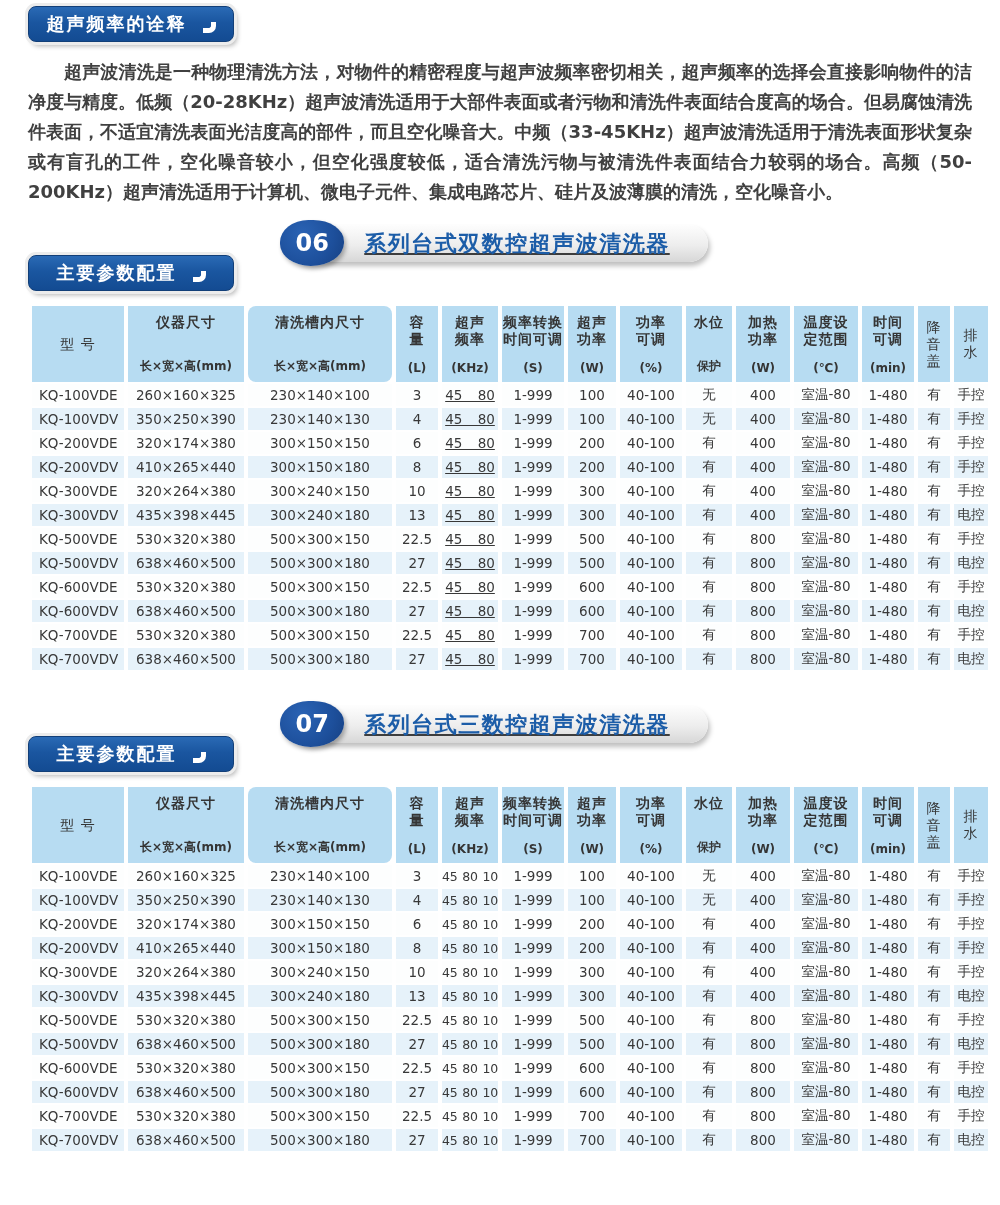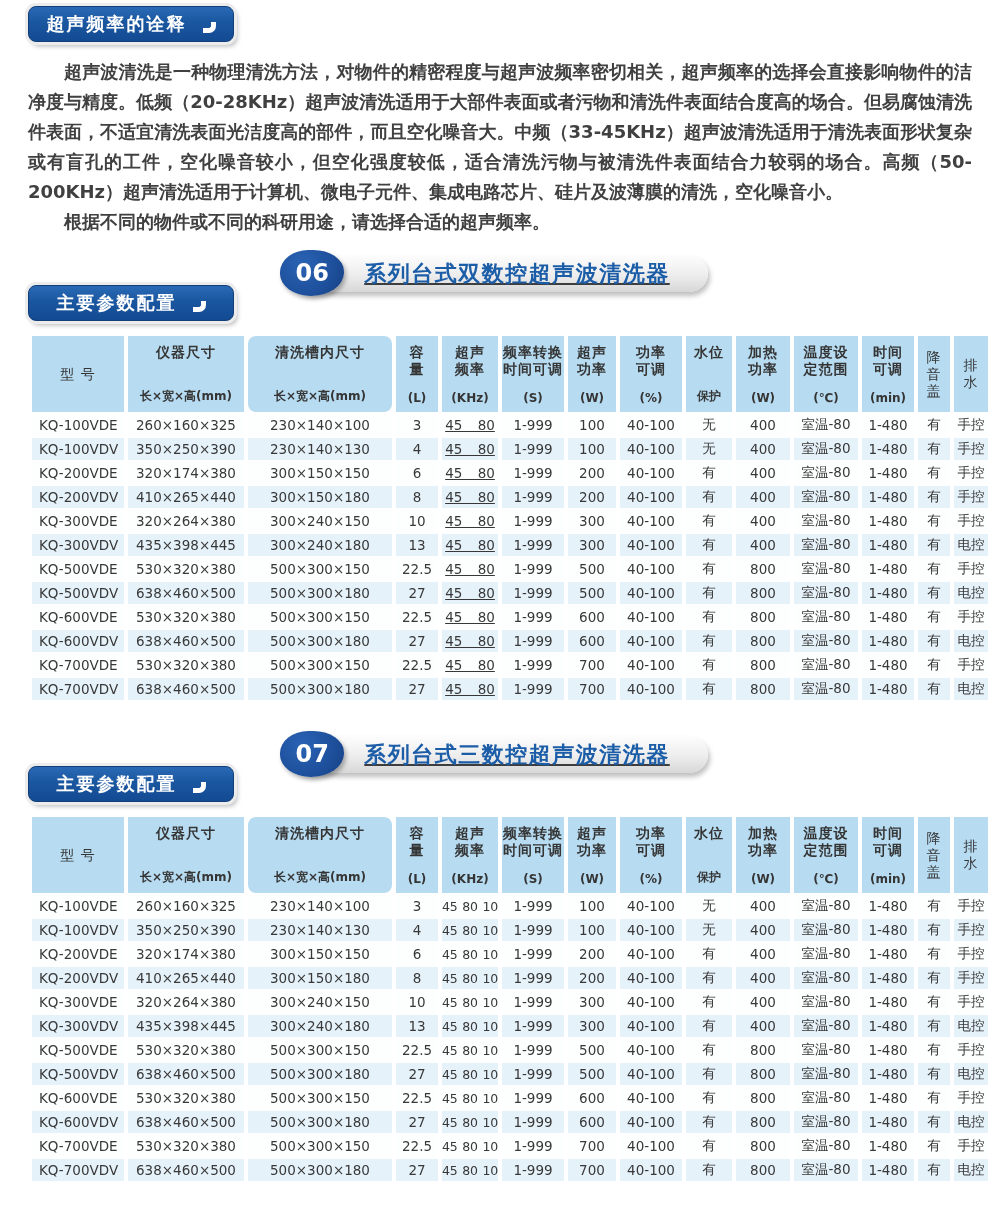--- a/index.html
+++ b/index.html
@@ -111,21 +111,20 @@
 </head>
 <body>
 
 <div class="badge">
   <span class="label">超声频率的诠释</span>
   <span class="corner-icon"></span>
 </div>
 
 <div class="intro-text">
   <p>超声波清洗是一种物理清洗方法，对物件的精密程度与超声波频率密切相关，超声频率的选择会直接影响物件的洁净度与精度。低频（20-28KHz）超声波清洗适用于大部件表面或者污物和清洗件表面结合度高的场合。但易腐蚀清洗件表面，不适宜清洗表面光洁度高的部件，而且空化噪音大。中频（33-45KHz）超声波清洗适用于清洗表面形状复杂或有盲孔的工件，空化噪音较小，但空化强度较低，适合清洗污物与被清洗件表面结合力较弱的场合。高频（50-200KHz）超声清洗适用于计算机、微电子元件、集成电路芯片、硅片及波薄膜的清洗，空化噪音小。</p>
-  <p>根据不同的物件或不同的科研用途，请选择合适的超声频率。</p>
 </div>
 
 <div class="section-block" style="margin-top:18px;">
   <div class="section-header">
     <div class="section-pill">
       <div class="section-num">06</div>
       <div class="section-title">系列台式双数控超声波清洗器</div>
     </div>
   </div>
   <div class="badge after-header">

